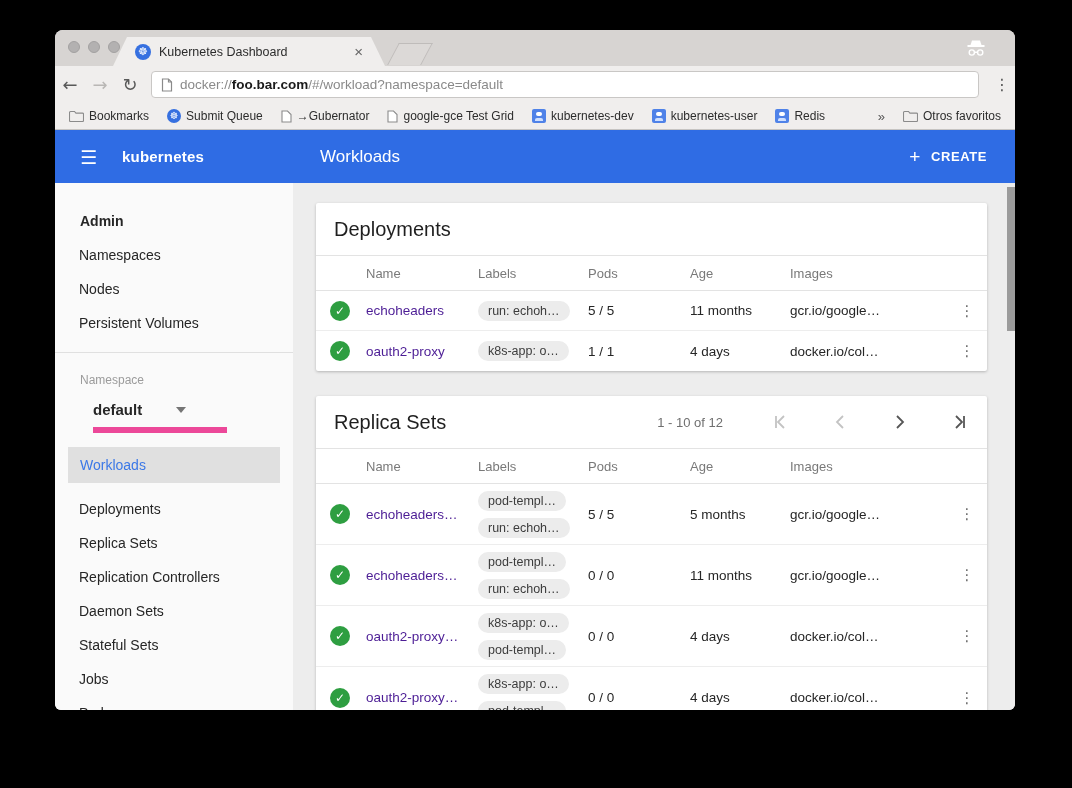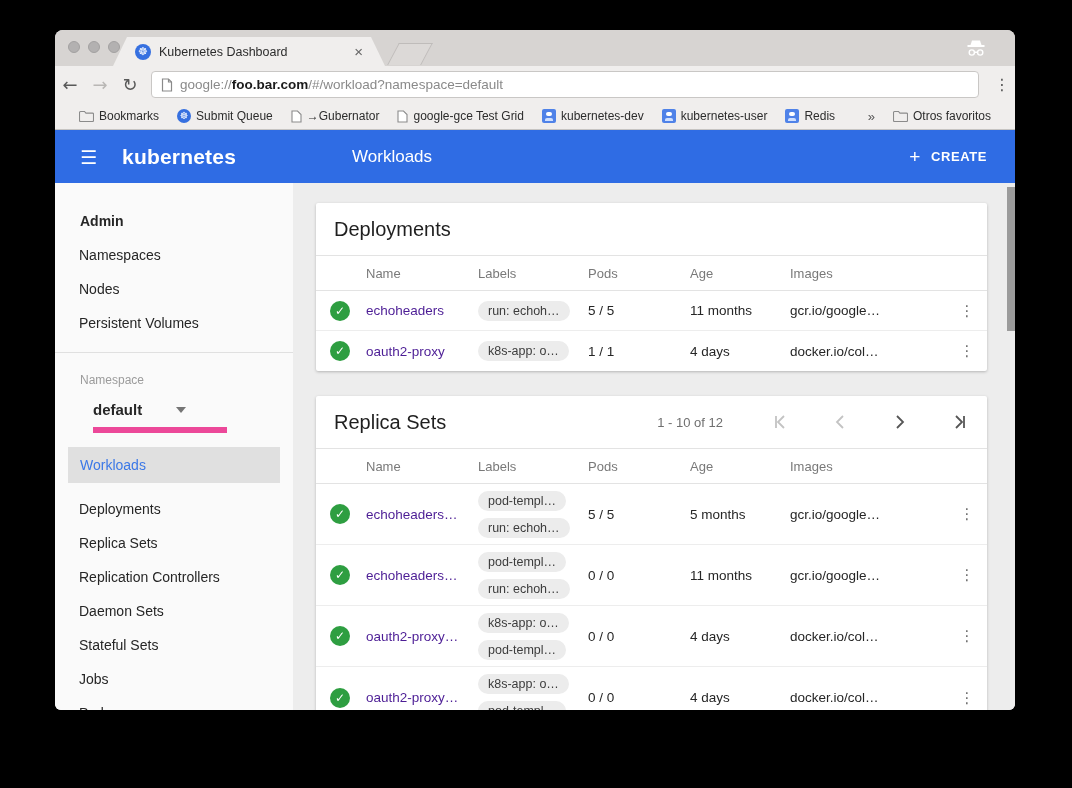--- a/index.html
+++ b/index.html
@@ -33,33 +33,33 @@
   .nav-ic.disabled { color:#b9b7b5; }
   .urlbar { height:27px; flex:1; margin:0 10px 0 6px; background:#fff; border:1px solid #c9c7c5;
             border-radius:4px; display:flex; align-items:center; padding:0 9px; gap:7px; }
   .url-text { font-size:13.5px; color:#8a8a8a; white-space:nowrap; overflow:hidden;
               font-family:"Liberation Sans",sans-serif; }
   .url-text b { color:#1b1b1b; font-weight:700; }
   .menu-dots { width:26px; text-align:center; font-size:16px; color:#595959; }
 
   
   .bookmarks { height:27px; background:#f0eeed; border-bottom:1px solid #c6c4c2;
-               display:flex; align-items:center; padding:0 24px; gap:18px; }
+               display:flex; align-items:center; padding:0 14px; gap:18px; }
   .bm { display:flex; align-items:center; gap:5px; font-size:12px; color:#2c2c2c; white-space:nowrap; }
   .bm-chevron { margin-left:auto; color:#555; font-size:13px; }
   .grp-ic { width:14px; height:14px; min-width:14px; background:#4f82e8; border-radius:2px; position:relative; }
   .grp-ic::before { content:""; position:absolute; left:4px; top:2.5px; width:6px; height:4px;
                     border-radius:2px; background:#fff; }
   .grp-ic::after { content:""; position:absolute; left:3px; bottom:2px; width:8px; height:3.5px;
                    border-radius:2px 2px 0 0; background:#cfe0ff; }
 
   
   .appbar { height:53px; background:#2f6ce4; display:flex; align-items:center; color:#fff; }
   .burger { width:20px; margin-left:25px; font-size:19px; font-family:"DejaVu Sans",sans-serif; }
-  .brand { font-size:21px; font-weight:700; letter-spacing:.2px; margin-left:22px; }
+  .brand { font-size:15px; font-weight:700; letter-spacing:.2px; margin-left:22px; }
   .page-title { font-size:17px; margin-left:116px; }
   .create-btn { margin-left:auto; margin-right:28px; display:flex; align-items:center; gap:10px;
                 font-size:13px; font-weight:700; letter-spacing:.6px; }
   .create-btn .plus { font-size:19px; font-weight:400; }
 
   
   .app-body { position:relative; display:flex; height:602px; }
   .sidebar { width:238px; background:#fafafa; font-size:14px; color:#262626; flex-shrink:0; }
   .sb-section { padding:30px 0 0 25px; font-weight:600; }
   .sb-item { padding:18px 0 0 24px; }
@@ -130,21 +130,21 @@
 
   <div class="toolbar">
     <span class="nav-ic">←</span>
     <span class="nav-ic disabled">→</span>
     <span class="nav-ic">↻</span>
     <div class="urlbar">
       <svg width="12" height="14" viewBox="0 0 12 14">
         <path d="M1.5 1 h6 l3 3 v9 h-9 z" fill="#fff" stroke="#8a8a8a" stroke-width="1.2"></path>
         <path d="M7.5 1 v3 h3" fill="none" stroke="#8a8a8a" stroke-width="1.2"></path>
       </svg>
-      <span class="url-text"><span>google://</span><b>foo.bar.com</b><span>/#/workload?namespace=default</span></span>
+      <span class="url-text"><span>docker://</span><b>foo.bar.com</b><span>/#/workload?namespace=default</span></span>
     </div>
     <span class="menu-dots">⋮</span>
   </div>
 
   <div class="bookmarks">
     <span class="bm">
       <svg width="15" height="12" viewBox="0 0 15 12">
           <path d="M0.5 2.5 a1 1 0 0 1 1-1 h4 l1.4 1.6 h6.6 a1 1 0 0 1 1 1 v6.4 a1 1 0 0 1 -1 1 h-12 a1 1 0 0 1 -1-1 z" fill="none" stroke="#8b8b8b" stroke-width="1.1"></path>
         </svg>
       <span>Bookmarks</span>

